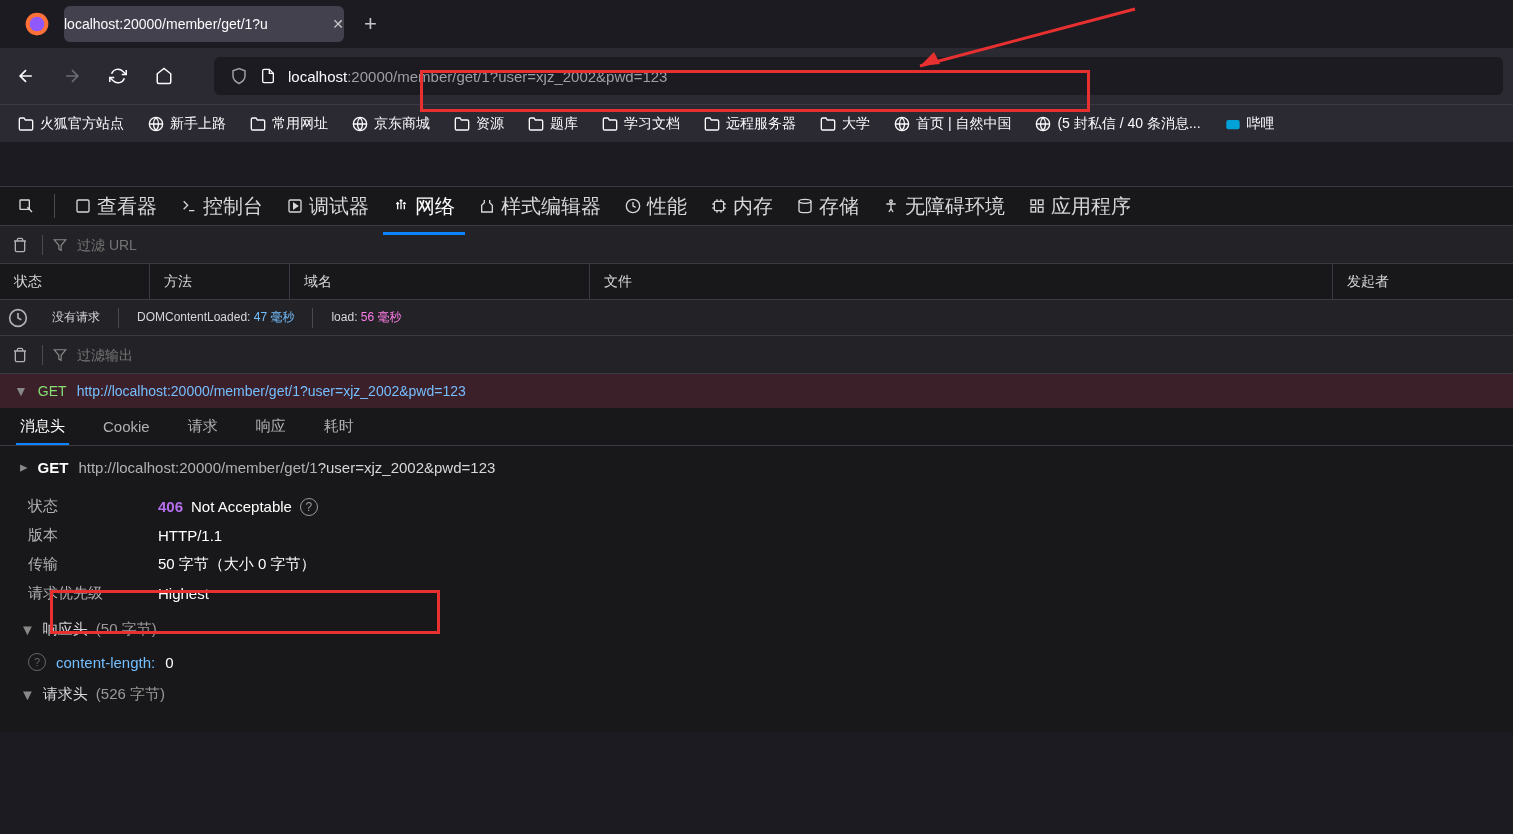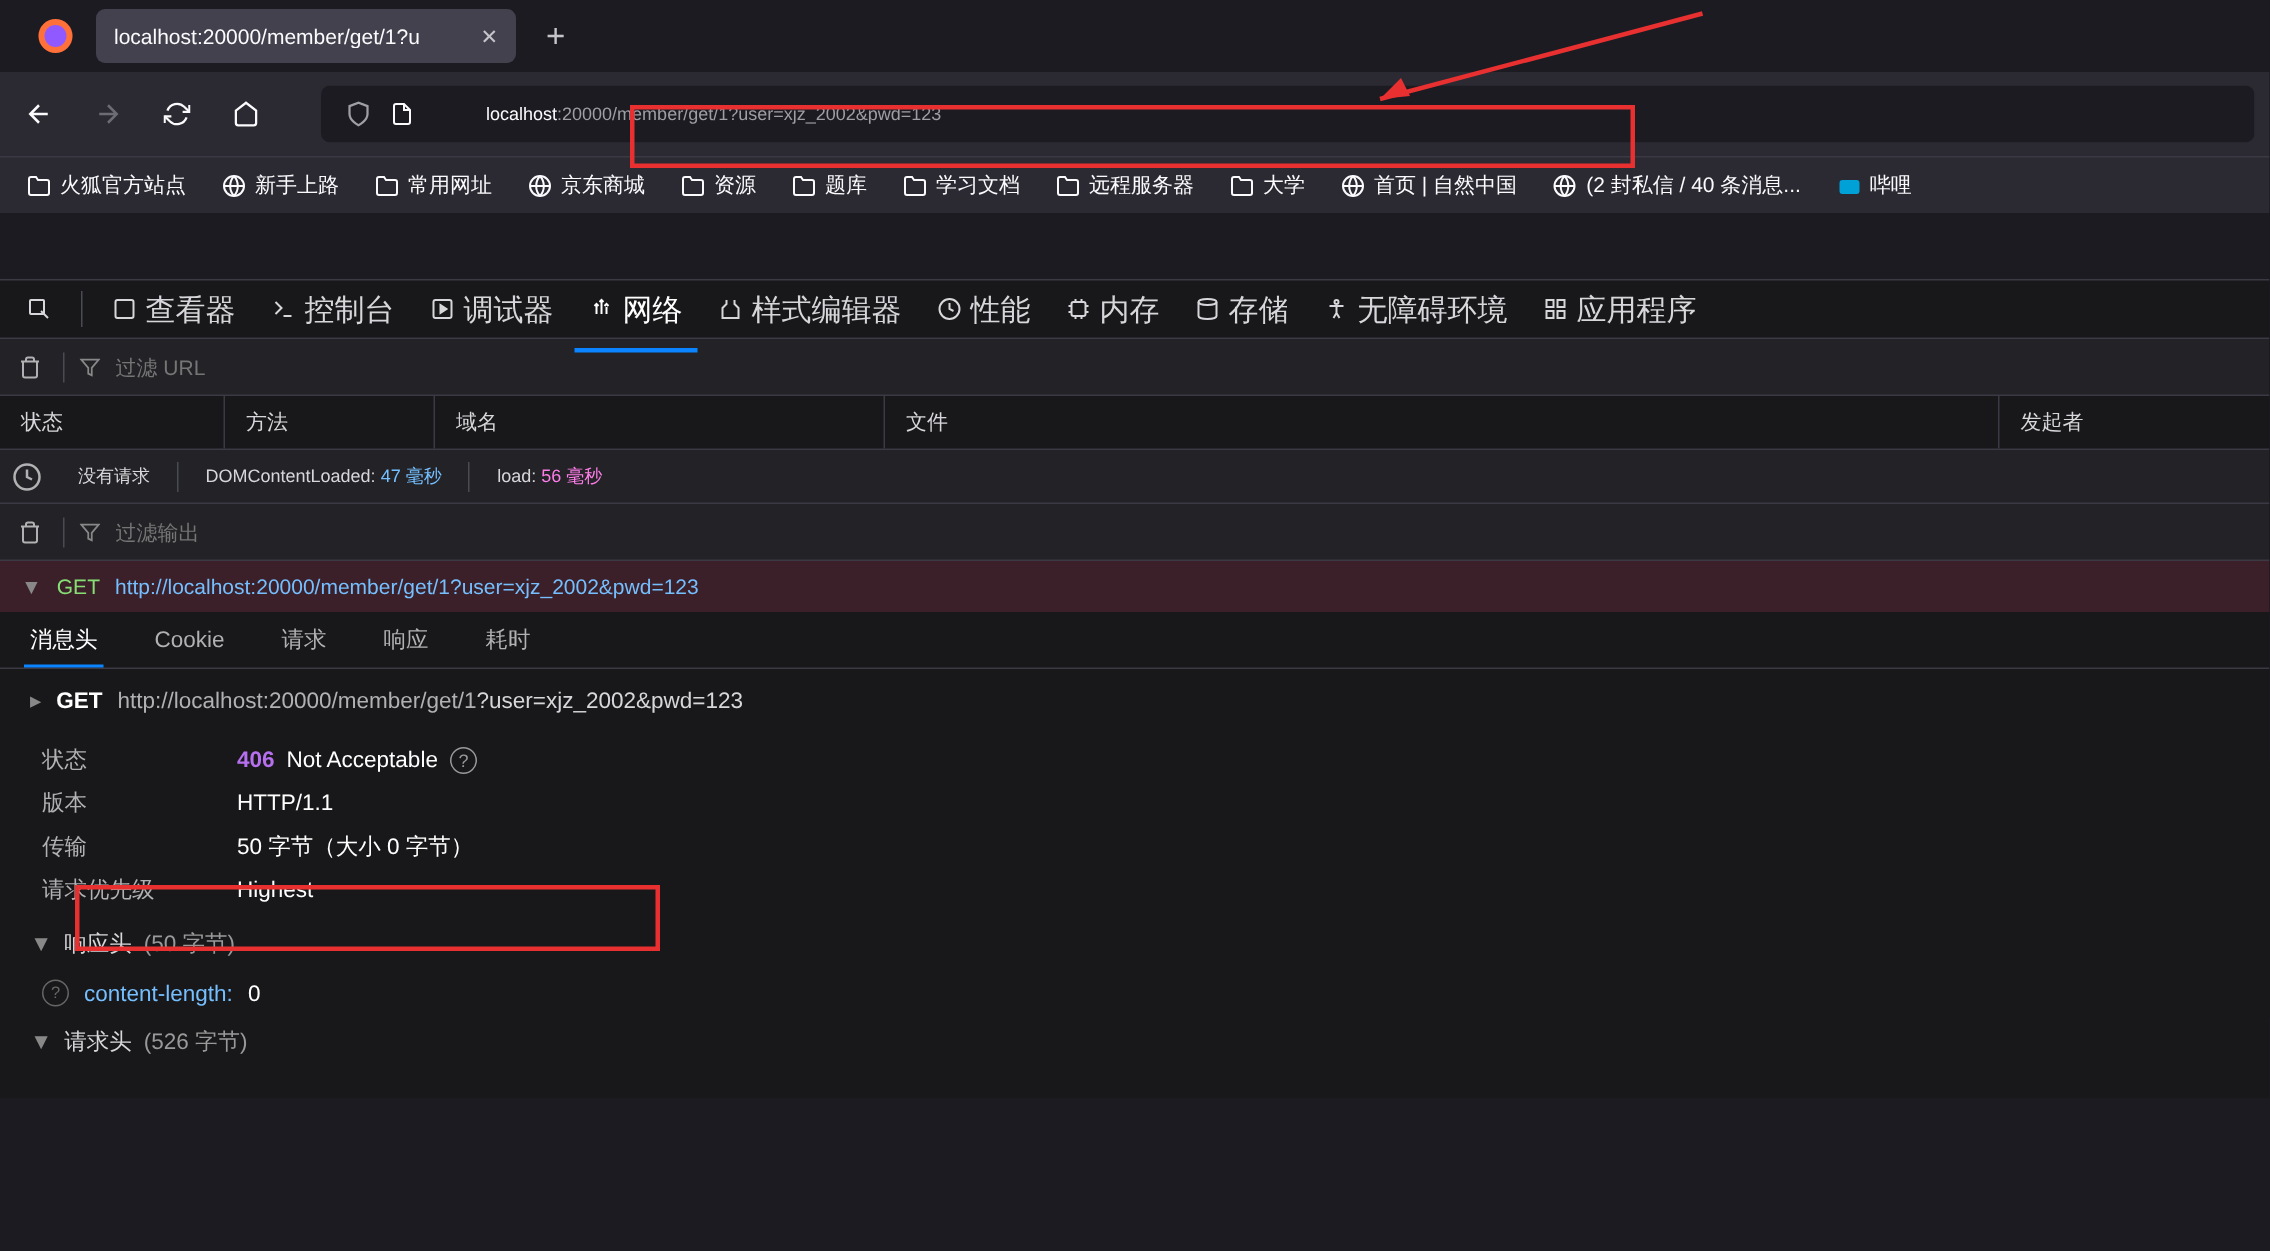--- a/index.html
+++ b/index.html
@@ -1,31 +1,31 @@
 <!DOCTYPE html>
 <html><head>
 <meta charset="utf-8">
 <style>
 * { margin: 0; padding: 0; box-sizing: border-box; font-family: -apple-system, "Segoe UI", Arial, sans-serif; }
 body { background: #1c1b22; color: #d7d7db; width: 1513px; height: 834px; overflow: hidden; position: relative; }
 
 
 .tab-bar { height: 48px; background: #1c1b22; display: flex; align-items: center; padding-left: 10px; }
 .firefox-logo { width: 26px; height: 26px; margin: 0 14px; }
-.tab { background: #42414d; border-radius: 6px; height: 36px; display: flex; align-items: center; padding: 0 12px; gap: 24px; min-width: 280px; position: relative; }
+.tab { background: #42414d; border-radius: 6px; height: 36px; display: flex; align-items: center; padding: 0 0; gap: 24px; min-width: 280px; position: relative; }
 .tab-title { font-size: 14px; color: #fbfbfe; flex: 1; white-space: nowrap; overflow: hidden; }
 .tab-close { color: #c4c4c9; cursor: pointer; font-size: 14px; }
 .new-tab { color: #c4c4c9; font-size: 22px; margin-left: 20px; cursor: pointer; }
 
 
 .nav-bar { height: 56px; background: #2b2a33; display: flex; align-items: center; padding: 0 10px; gap: 14px; }
 .nav-icon { width: 32px; height: 32px; display: flex; align-items: center; justify-content: center; color: #fbfbfe; cursor: pointer; border-radius: 4px; }
 .nav-icon.disabled { color: #6c6c74; }
 .url-box { flex: 1; background: #1c1b22; border: 2px solid transparent; border-radius: 6px; height: 38px; display: flex; align-items: center; padding: 0 14px; gap: 12px; margin-left: 20px; }
-.url-text { font-size: 12px; color: #9e9ea5; margin-left: 36px; }
+.url-text { font-size: 15px; color: #9e9ea5; }
 .url-text .host { color: #fbfbfe; }
 
 
 .bookmarks-bar { height: 38px; background: #2b2a33; display: flex; align-items: center; padding: 0 10px; gap: 8px; border-top: 1px solid #3a3944; }
 .bookmark { display: flex; align-items: center; gap: 6px; padding: 4px 8px; font-size: 14px; color: #fbfbfe; cursor: pointer; border-radius: 4px; }
 .bm-icon { width: 16px; height: 16px; display: flex; align-items: center; justify-content: center; }
 
 
 .content-gap { height: 44px; background: #1c1b22; }
 
@@ -231,21 +231,21 @@
       </span>
       <span>首页 | 自然中国</span>
     </div>
     <div class="bookmark">
       <span class="bm-icon">
         <svg width="16" height="16" viewBox="0 0 24 24" fill="none" stroke="#fbfbfe" stroke-width="2">
           <circle cx="12" cy="12" r="10"></circle>
           <path d="M2 12h20M12 2a15 15 0 010 20M12 2a15 15 0 000 20"></path>
         </svg>
       </span>
-      <span>(2 封私信 / 40 条消息...</span>
+      <span>(5 封私信 / 40 条消息...</span>
     </div>
     <div class="bookmark">
       <span class="bm-icon">
         <svg width="16" height="16" viewBox="0 0 24 24" fill="#00a1d6">
           <rect x="2" y="6" width="20" height="14" rx="3"></rect>
         </svg>
       </span>
       <span>哔哩</span>
     </div>
   </div>

